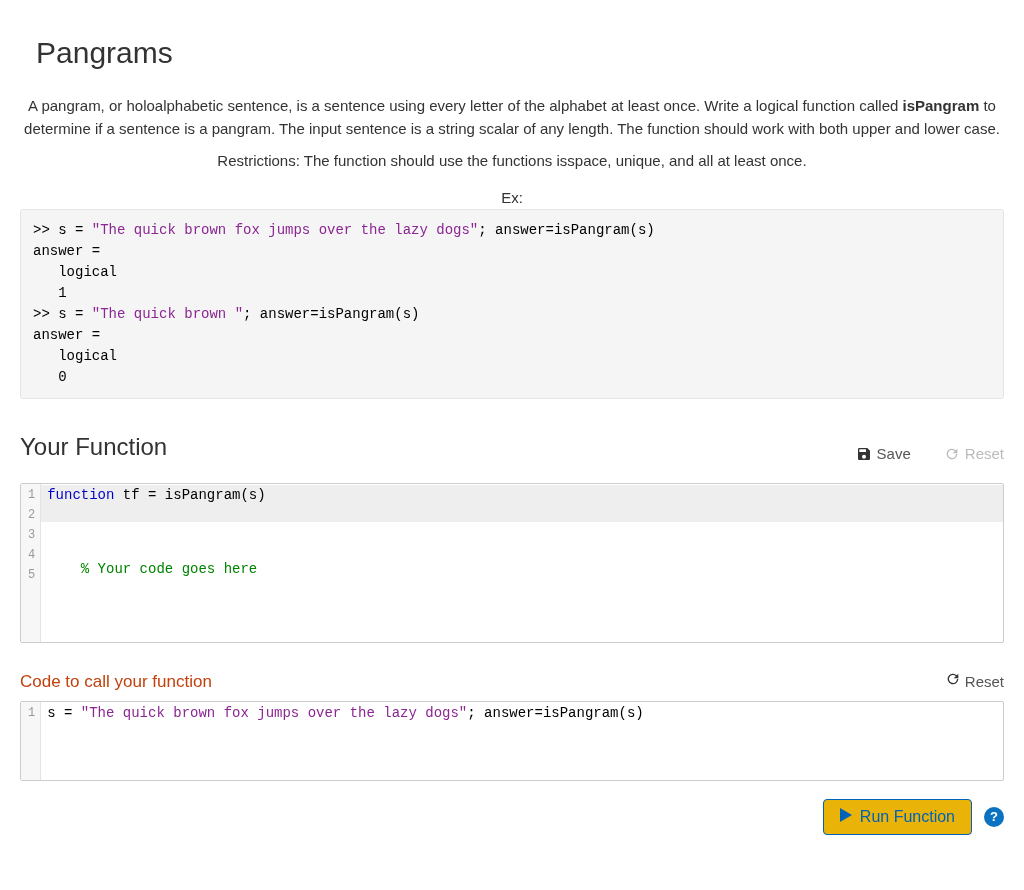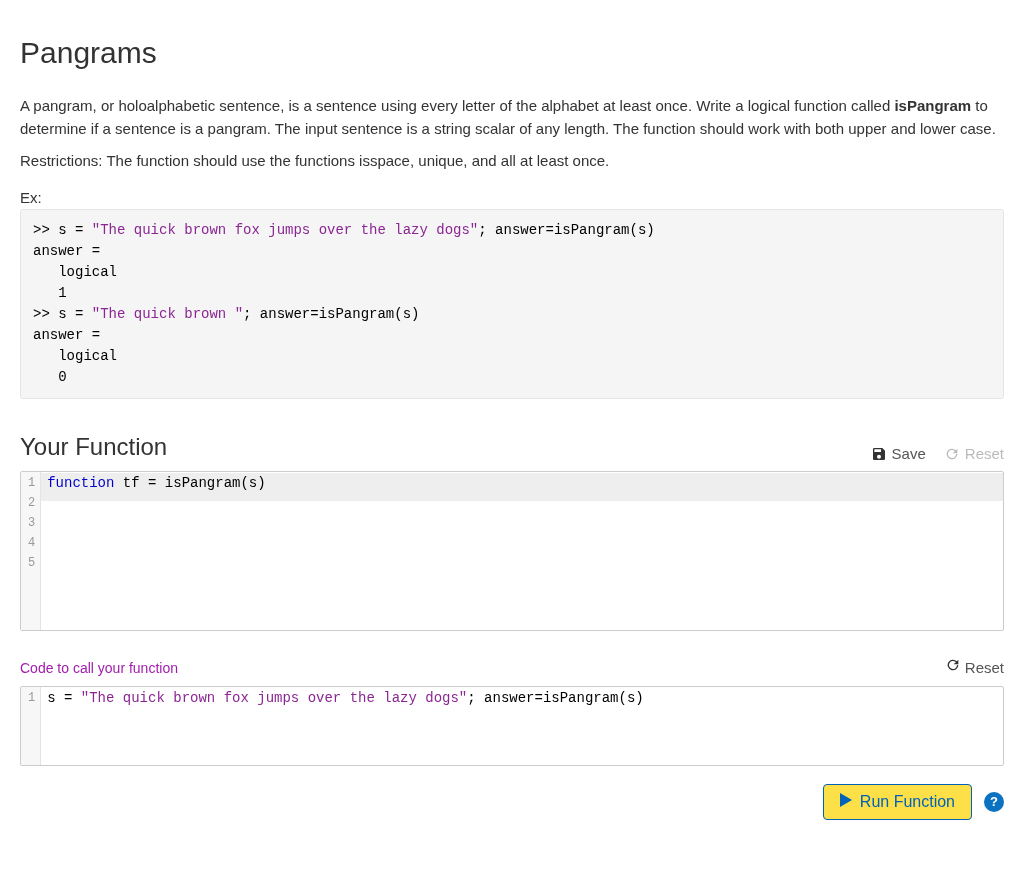--- a/index.html
+++ b/index.html
@@ -8,24 +8,24 @@
     padding: 20px;
     font-family: -apple-system, BlinkMacSystemFont, "Segoe UI", Helvetica, Arial, sans-serif;
     color: #333;
     background: #fff;
     font-size: 15px;
     line-height: 1.5;
   }
   h1 {
     font-size: 30px;
     font-weight: 400;
-    margin: 10px 0 20px 0;
+    margin: 10px 0 20px 16px;
     color: #333;
   }
-  p { margin: 10px 0; }
+  p { margin: 10px 0; text-align: center; }
   .restrictions { }
   strong { font-weight: bold; }
   .ex-label { margin: 14px 0 0 0; }
   pre.example {
     background: #f5f5f5;
     border: 1px solid #e5e5e5;
     border-radius: 3px;
     padding: 10px 12px;
     font-family: Menlo, Consolas, "Courier New", monospace;
     font-size: 14px;
@@ -37,31 +37,31 @@
   .str { color: #8b2693; }
   .kw  { color: #0000cc; }
   .com { color: #008400; }
   .code { color: #000; }
 
   .section-head {
     display: flex;
     align-items: flex-end;
     justify-content: space-between;
     margin-top: 30px;
-    margin-bottom: 6px;
+    margin-bottom: 18px;
   }
   .section-title {
     font-size: 24px;
     font-weight: 400;
     color: #333;
   }
   .toolbar {
     display: flex;
     align-items: center;
-    gap: 18px;
+    gap: 33px;
     font-size: 15px;
     color: #555;
   }
   .toolbar .tb-item {
     display: inline-flex;
     align-items: center;
     gap: 5px;
     cursor: pointer;
   }
   .toolbar .tb-item.disabled {
@@ -85,51 +85,51 @@
     background: #f7f7f7;
     border-right: 1px solid #e4e4e4;
     color: #999;
     text-align: right;
     padding: 1px 5px 0 7px;
     user-select: none;
     font-size: 12px;
   }
   .gutter div { height: 20px; line-height: 20px; }
   .codebody { padding: 1px 6px 0 6px; flex: 1; }
-  .coderow { height: 28px; line-height: 20px; white-space: pre; }
+  .coderow { height: 37px; line-height: 20px; white-space: pre; }
   .coderow.hl { background: #eeeeee; margin-left: -6px; padding-left: 6px; margin-right: -6px; padding-right: 6px; }
 
   .call-head {
     display: flex;
     align-items: center;
     justify-content: space-between;
     margin-top: 26px;
     margin-bottom: 6px;
   }
-  .call-title { font-size: 14px; color: #a21caf; }
+  .call-title { font-size: 17px; color: #c2410c; }
   .reset2 {
     display: inline-flex;
     align-items: center;
     gap: 4px;
     color: #555;
     cursor: pointer;
     font-size: 15px;
   }
 
   .run-row {
     display: flex;
     justify-content: flex-end;
     align-items: center;
     gap: 12px;
     margin-top: 18px;
   }
   .run-btn {
     border: 1.5px solid #0062b8;
     color: #0062b8;
-    background: #fde047;
+    background: #eab308;
     border-radius: 4px;
     padding: 8px 16px;
     font-size: 16px;
     display: inline-flex;
     align-items: center;
     gap: 8px;
     cursor: pointer;
   }
   .help-circle {
     width: 20px; height: 20px;
@@ -194,20 +194,21 @@
   <div class="gutter" id="fn-gutter">
       <div>1</div>
       <div>2</div>
       <div>3</div>
       <div>4</div>
       <div>5</div>
     </div>
   <div class="codebody" id="fn-body">
       <div class="coderow hl"><span class="kw">function</span><span class="code"> tf = isPangram(s)</span></div>
       <div class="coderow">&nbsp;</div>
+      <div class="coderow"><span class="com">    % Your code goes here</span></div>
       <div class="coderow">&nbsp;</div>
     </div>
 </div>
 
 <div class="call-head">
   <div class="call-title">Code to call your function</div>
   <span class="reset2">
     <span>
       <svg width="16" height="16" viewBox="0 0 24 24" fill="#333">
           <path d="M17.65 6.35A8 8 0 1 0 20 12h-2a6 6 0 1 1-1.76-4.24L13 11h7V4l-2.35 2.35z"></path>

